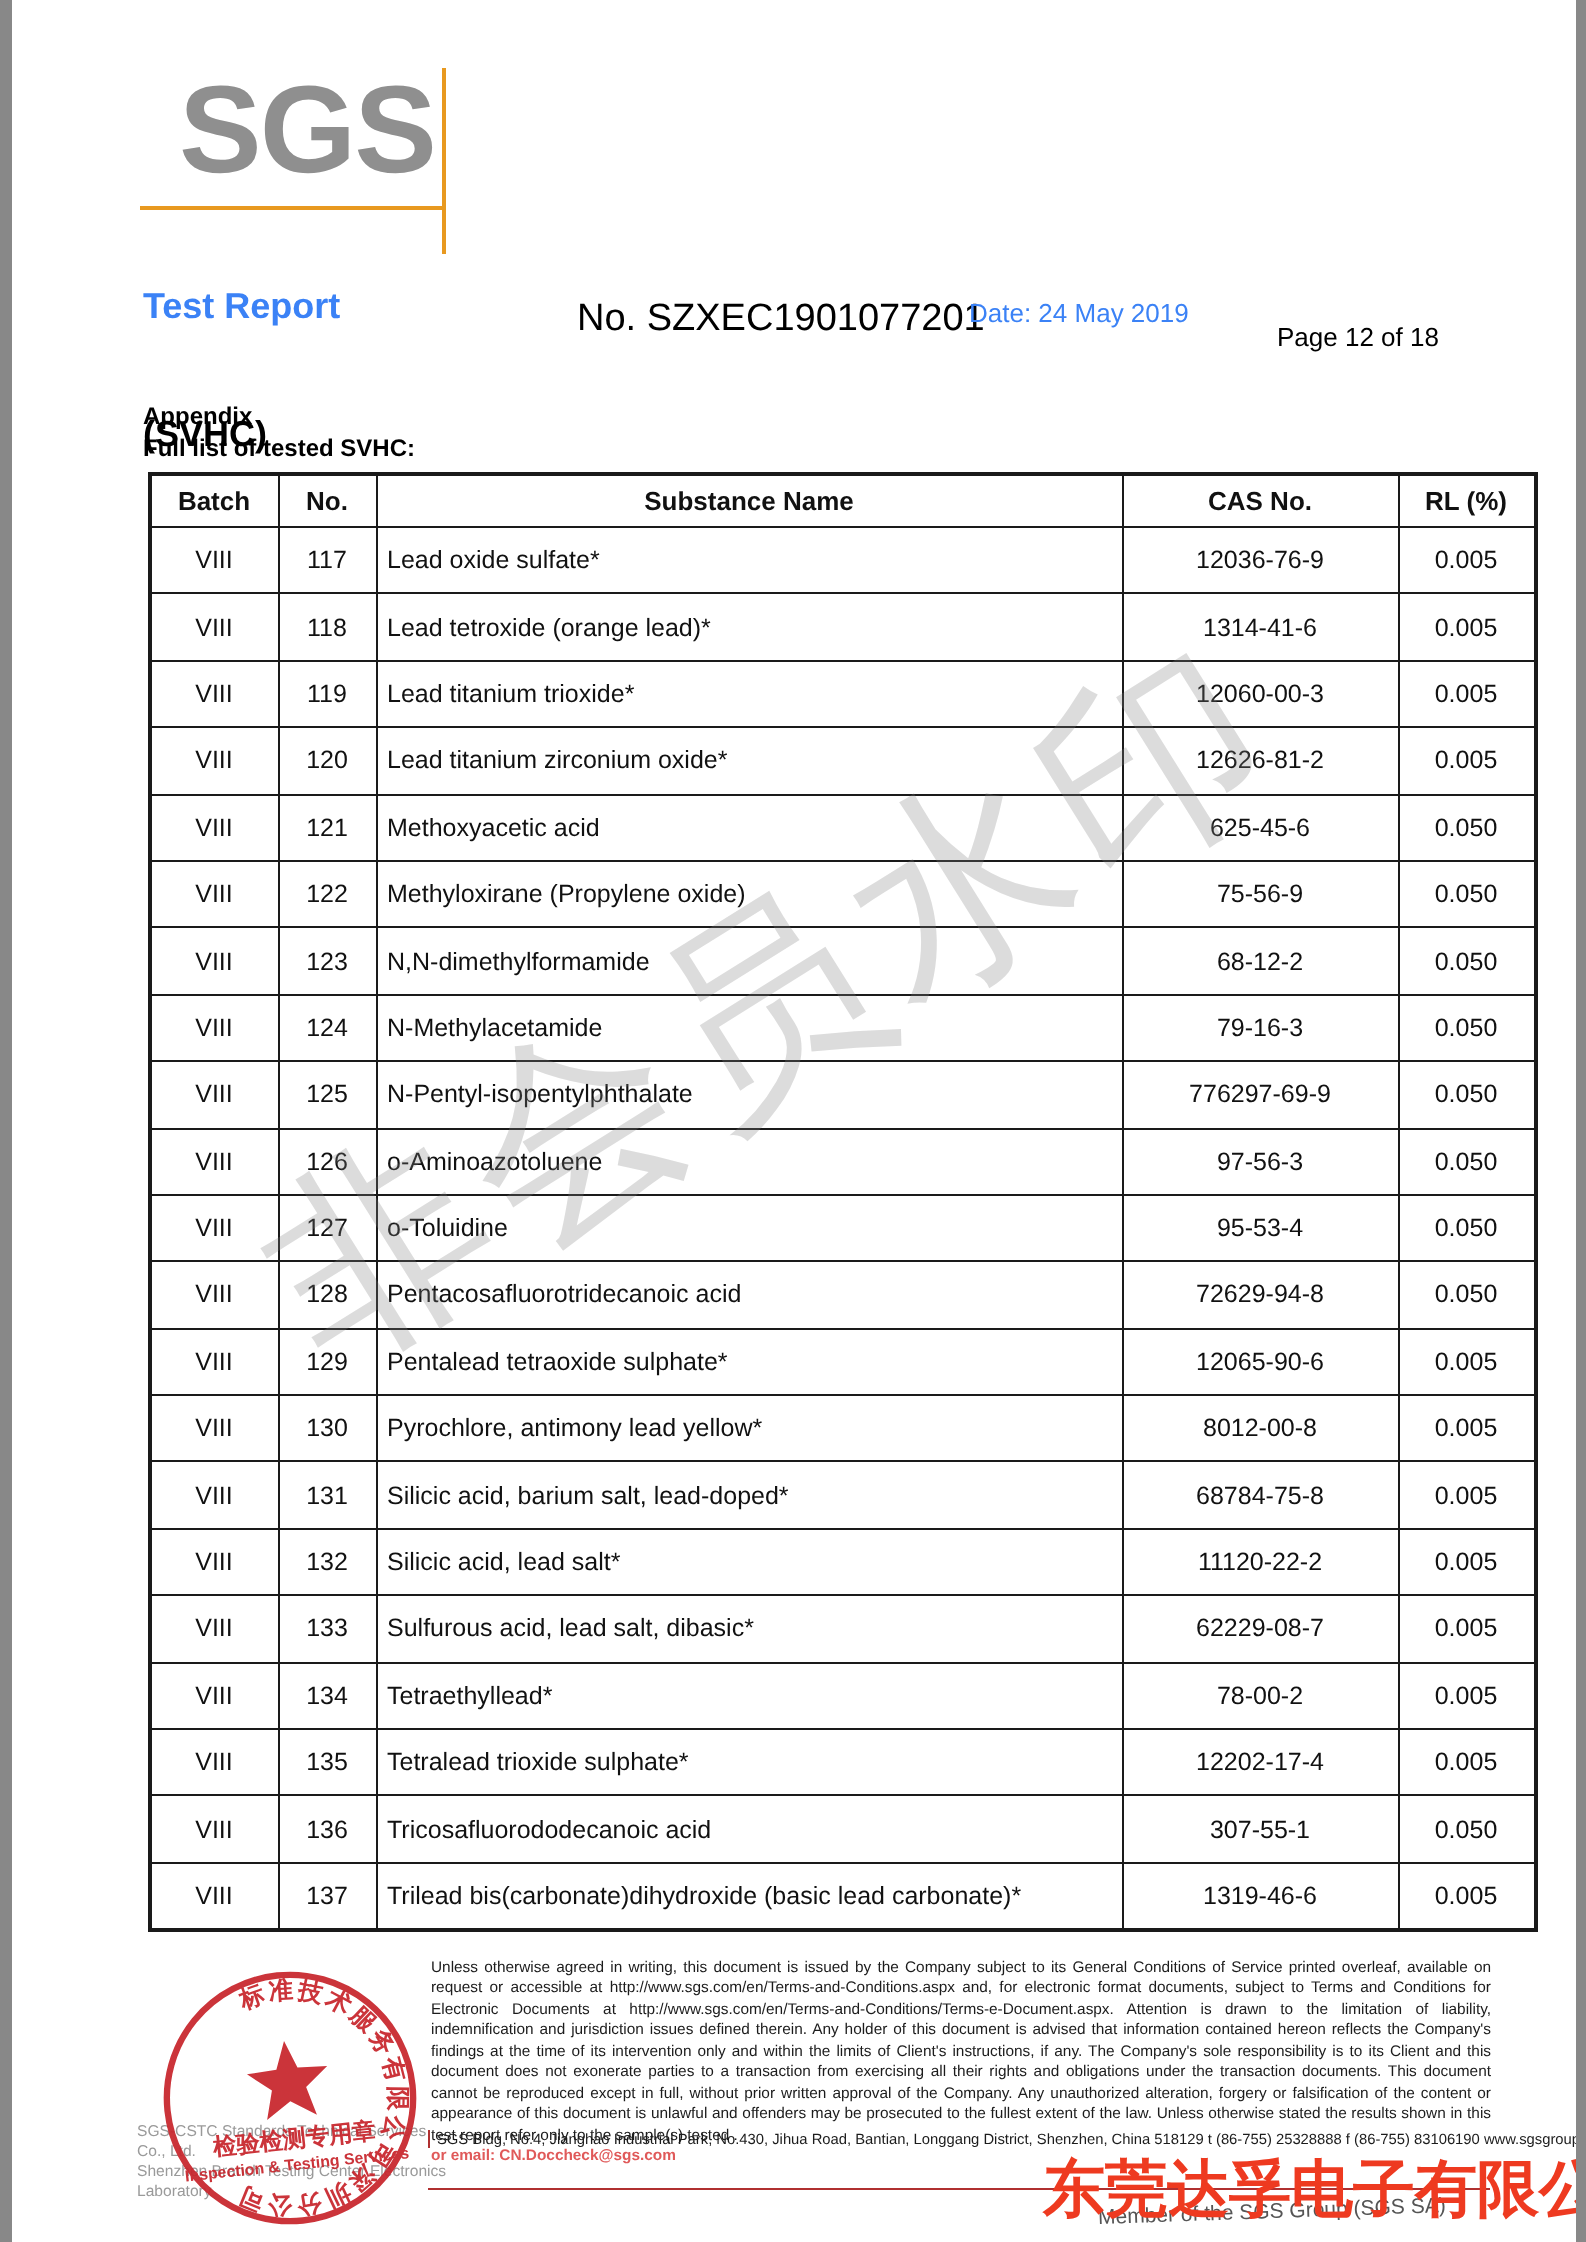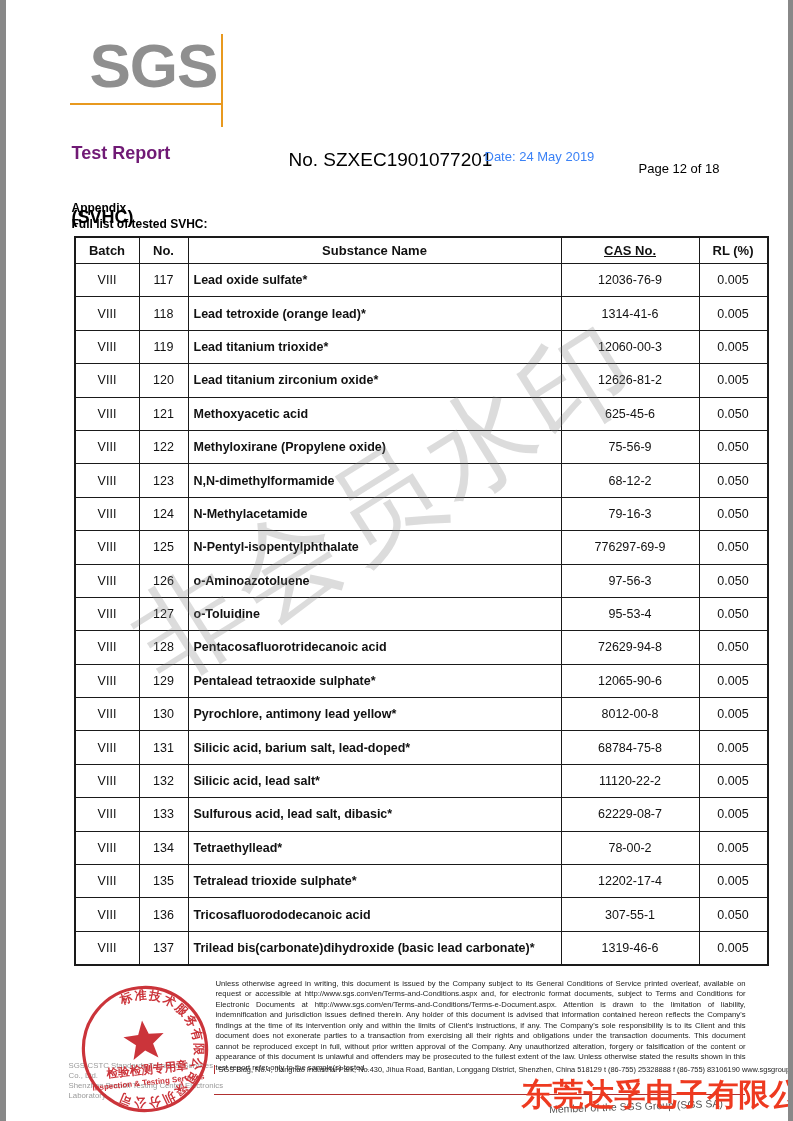--- a/index.html
+++ b/index.html
@@ -9,21 +9,21 @@
     margin:0 auto;
   }
   
   .logo-text{
     position:absolute;left:84px;top:30px;
     font-size:62px;font-weight:bold;color:#8f8f8f;
     font-family:"Liberation Sans", sans-serif;letter-spacing:-1px;
   }
   .logo-hline{position:absolute;left:64px;top:103px;width:153px;height:2px;background:var(--accent-orange);}
   .logo-vline{position:absolute;left:215px;top:34px;width:2px;height:93px;background:var(--accent-orange);}
-  .doc-title{position:absolute;left:66px;top:143px;font-size:18px;font-weight:bold;color:#701a75;}
+  .doc-title{position:absolute;left:66px;top:143px;font-size:18px;font-weight:bold;color:#3b82f6;}
   .doc-subtitle{position:absolute;left:66px;top:171px;font-size:18px;font-weight:bold;color:#000;margin-top:36px;}
   .report-no{position:absolute;left:283px;top:149px;font-size:19px;color:#000;}
   .report-date{position:absolute;left:479px;top:149px;font-size:13px;color:#3b82f6;}
   .report-page{position:absolute;left:633px;top:149px;font-size:13px;color:#000;margin-top:12px;}
   .appendix-label{position:absolute;left:66px;top:201px;font-size:12px;font-weight:bold;color:#000000;}
   .list-label{position:absolute;left:66px;top:217px;font-size:12px;font-weight:bold;color:#000;}
   
   .watermark{
     position:absolute;left:40px;top:430px;width:680px;z-index:3;
     transform:rotate(-32deg);transform-origin:center;
@@ -32,22 +32,22 @@
   }
   
   .svhc-table{
     position:absolute;left:68px;top:236px;width:671px;z-index:2;
     border-collapse:collapse;table-layout:fixed;
   }
   .svhc-table th,.svhc-table td{border:1px solid #1a1a1a;background:transparent;}
   .svhc-table{border:2px solid #1a1a1a;}
   .svhc-table th{height:25px;font-size:13px;font-weight:bold;text-align:center;padding:0 2px;}
   .svhc-table td{height:32.4px;font-size:12.5px;padding:0 3px;text-align:center;color:#111;}
-  .svhc-table td.col-name{text-align:left;padding-left:5px;font-weight:bold;}
-  .w-batch{width:59px;}.w-no{width:44px;}.w-name{width:368px;}.w-cas{width:133px;text-decoration:underline;}.w-rl{width:63px;}
+  .svhc-table td.col-name{text-align:left;padding-left:5px;}
+  .w-batch{width:59px;}.w-no{width:44px;}.w-name{width:368px;}.w-cas{width:133px;}.w-rl{width:63px;}
   
   .footer-textblock{
     position:absolute;left:210px;top:979px;width:530px;z-index:2;
     font-size:7.7px;line-height:1.36;text-align:justify;color:#1c1c1c;
   }
   .attention{color:var(--attention-red);font-weight:bold;text-align:left;}
   .address-block{
     position:absolute;left:208px;top:1065px;width:531px;z-index:2;
     border-left:1px solid var(--rule-red);padding-left:4px;color:#1c1c1c;
   }
@@ -240,20 +240,21 @@
           <td class="col-no">137</td>
           <td class="col-name">Trilead bis(carbonate)dihydroxide (basic lead carbonate)*</td>
           <td class="col-cas">1319-46-6</td>
           <td class="col-rl">0.005</td>
         </tr>
       </tbody>
   </table>
 
   <div class="footer-textblock">
     <span>Unless otherwise agreed in writing, this document is issued by the Company subject to its General Conditions of Service printed overleaf, available on request or accessible at http://www.sgs.com/en/Terms-and-Conditions.aspx and, for electronic format documents, subject to Terms and Conditions for Electronic Documents at http://www.sgs.com/en/Terms-and-Conditions/Terms-e-Document.aspx. Attention is drawn to the limitation of liability, indemnification and jurisdiction issues defined therein. Any holder of this document is advised that information contained hereon reflects the Company's findings at the time of its intervention only and within the limits of Client's instructions, if any. The Company's sole responsibility is to its Client and this document does not exonerate parties to a transaction from exercising all their rights and obligations under the transaction documents. This document cannot be reproduced except in full, without prior written approval of the Company. Any unauthorized alteration, forgery or falsification of the content or appearance of this document is unlawful and offenders may be prosecuted to the fullest extent of the law. Unless otherwise stated the results shown in this test report refer only to the sample(s) tested .</span>
+    <div class="attention">or email: CN.Doccheck@sgs.com</div>
   </div>
 
   <div class="company-lines">
     <div>SGS-CSTC Standards Technical Services Co., Ltd.</div>
     <div>Shenzhen Branch Testing Center Electronics Laboratory</div>
   </div>
 
   <div class="address-block">
     <div class="address-en">SGS Bldg, No.4, Jianghao Industrial Park, No.430, Jihua Road, Bantian, Longgang District, Shenzhen, China 518129    t (86-755) 25328888    f (86-755) 83106190    www.sgsgroup.com.cn</div>
   </div>

